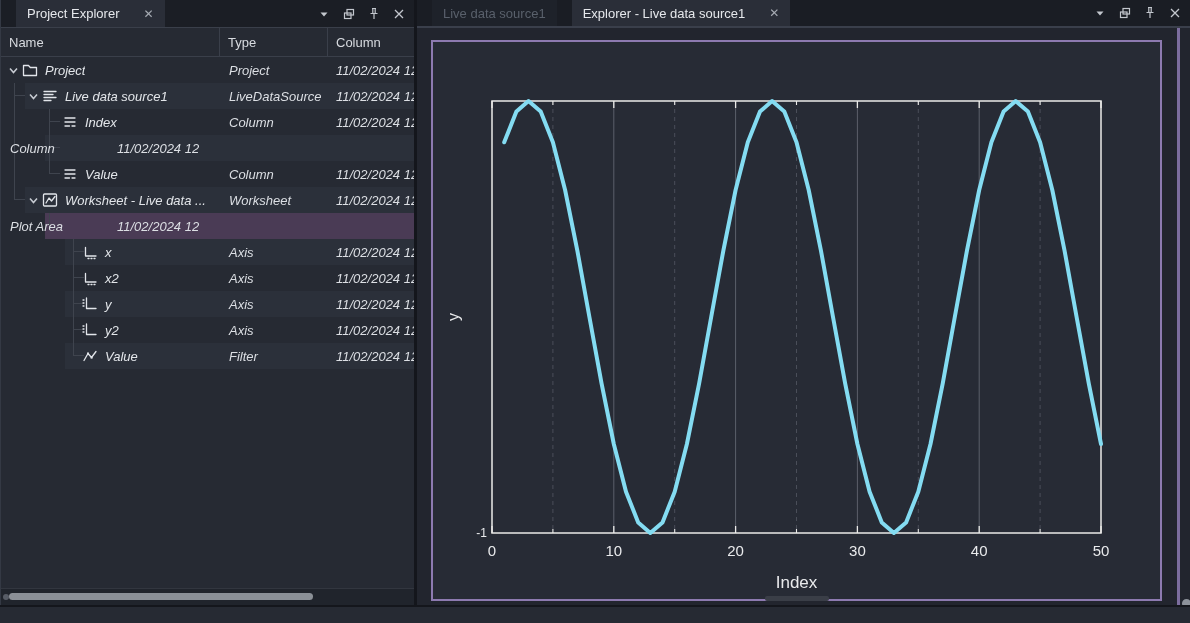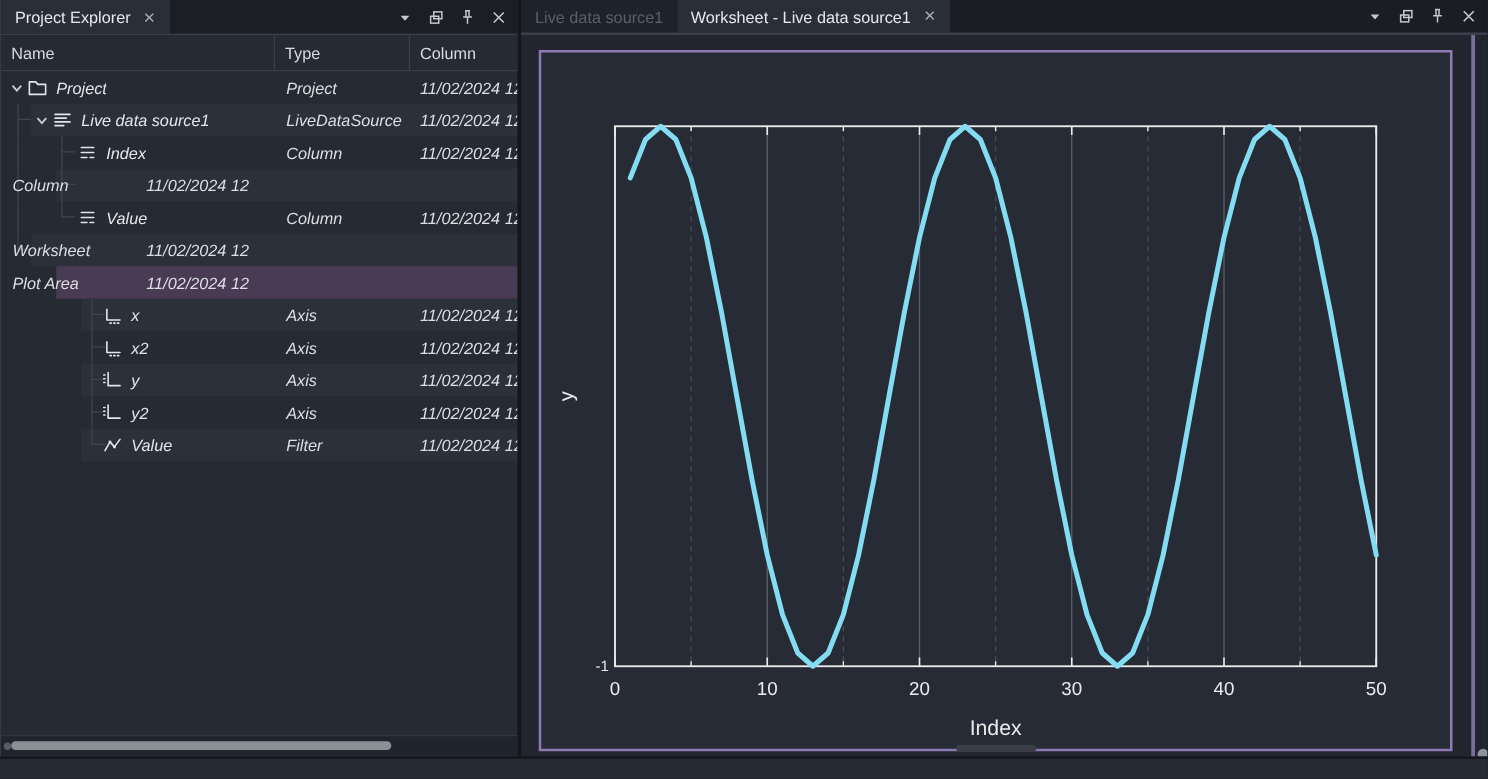--- a/index.html
+++ b/index.html
@@ -5,21 +5,21 @@
   html,body{margin:0;padding:0;background:#1b1e25;}
   body{width:1190px;height:623px;overflow:hidden;font-family:"Liberation Sans",sans-serif;
        -webkit-font-smoothing:antialiased;color:#dfe2e7;}
   .app{width:1190px;height:623px;display:flex;flex-direction:column;background:#21242c;}
   .main{display:flex;flex:1;min-height:0;}
 
   
   .left-pane{width:417px;background:#262a33;border-right:3px solid #14161c;
              display:flex;flex-direction:column;position:relative;border-left:1px solid #343944;box-sizing:border-box;}
   .tabbar{height:27px;background:#1b1e25;display:flex;align-items:stretch;flex:none;}
-  .tab{display:flex;align-items:center;gap:10px;padding:0 11px;font-size:13px;background:#2a2e38;color:#e6e8ec;white-space:nowrap;}
+  .tab{display:flex;align-items:center;gap:24px;padding:0 11px;font-size:13px;background:#2a2e38;color:#e6e8ec;white-space:nowrap;margin-left:15px;}
   .tab .x{color:#a7acb4;font-size:12px;line-height:1;}
   .tab.inactive{background:#1e222a;color:#59606b;}
   .dockbtns{margin-left:auto;display:flex;align-items:center;gap:7px;padding-right:6px;color:#c3c7ce;}
   .dockbtn{width:18px;height:18px;display:flex;align-items:center;justify-content:center;}
   .dockbtn svg{display:block;}
 
   .search-row{display:flex;align-items:center;gap:4px;padding:4px 5px 4px 7px;border-top:1px solid #2e323c;flex:none;}
   .search-input{flex:1;height:23px;background:#1d2028;border:1px solid #121419;border-radius:3px;
                 color:#cfd3d9;font-size:13px;padding:0 9px;outline:none;font-family:inherit;}
   .search-input::placeholder{color:#8f949d;}
@@ -209,20 +209,35 @@
               </div>
               <div class="cell-type">Column</div>
               <div class="cell-created">11/02/2024 12</div>
             </div>
           </div>
           <div class="row alt">
             <div class="band" style="left: 24px;"></div>
             <div class="guide" style="left: 13px; top: 0px; width: 1px; height: 13px;"></div>
             <div class="guide" style="left: 13px; top: 12px; width: 11px; height: 1px;"></div>
             <div class="cells">
+              <div class="cell-name">
+                <span class="lead" style="width: 24px;"></span>
+                <span class="chevbox">
+                  <svg width="13" height="13" viewBox="0 0 13 13" fill="none" stroke="currentColor" stroke-width="1.5">
+                    <path d="M3 4.5l3.5 4 3.5-4"></path>
+                  </svg>
+                </span>
+                <span class="iconbox">
+                  <svg width="18" height="18" viewBox="0 0 18 18" fill="none" stroke="currentColor" stroke-width="1.3" stroke-linecap="round" stroke-linejoin="round">
+                    <rect x="2.5" y="3" width="13" height="12" rx="1"></rect>
+                    <path d="M5 12l3-5 2.5 3 3.5-4.5"></path>
+                  </svg>
+                </span>
+                <span class="rowlabel">Worksheet - Live data ...</span>
+              </div>
               <div class="cell-type">Worksheet</div>
               <div class="cell-created">11/02/2024 12</div>
             </div>
           </div>
           <div class="row selected">
             <div class="band" style="left: 44px;"></div>
             <div class="guide" style="left: 48px; top: 0px; width: 1px; height: 13px;"></div>
             <div class="cells">
               <div class="cell-type">Plot Area</div>
               <div class="cell-created">11/02/2024 12</div>
@@ -336,21 +351,21 @@
         <div class="hscroll-thumb"></div>
       </div>
     </div>
 
     <div class="right-pane">
       <div class="tabbar-r" id="right-tabbar">
         <div class="tab inactive">
           <span>Live data source1</span>
         </div>
         <div class="tab">
-          <span>Worksheet - Live data source1</span>
+          <span>Explorer - Live data source1</span>
           <span class="x">✕</span>
         </div>
         <div class="dockbtns">
           <span class="dockbtn">
             <svg width="14" height="14" viewBox="0 0 14 14">
                 <polygon points="3.5,5.5 10.5,5.5 7,9.5" fill="currentColor"></polygon>
               </svg>
           </span>
           <span class="dockbtn">
             <svg width="14" height="14" viewBox="0 0 14 14" fill="none" stroke="currentColor" stroke-width="1.2">

